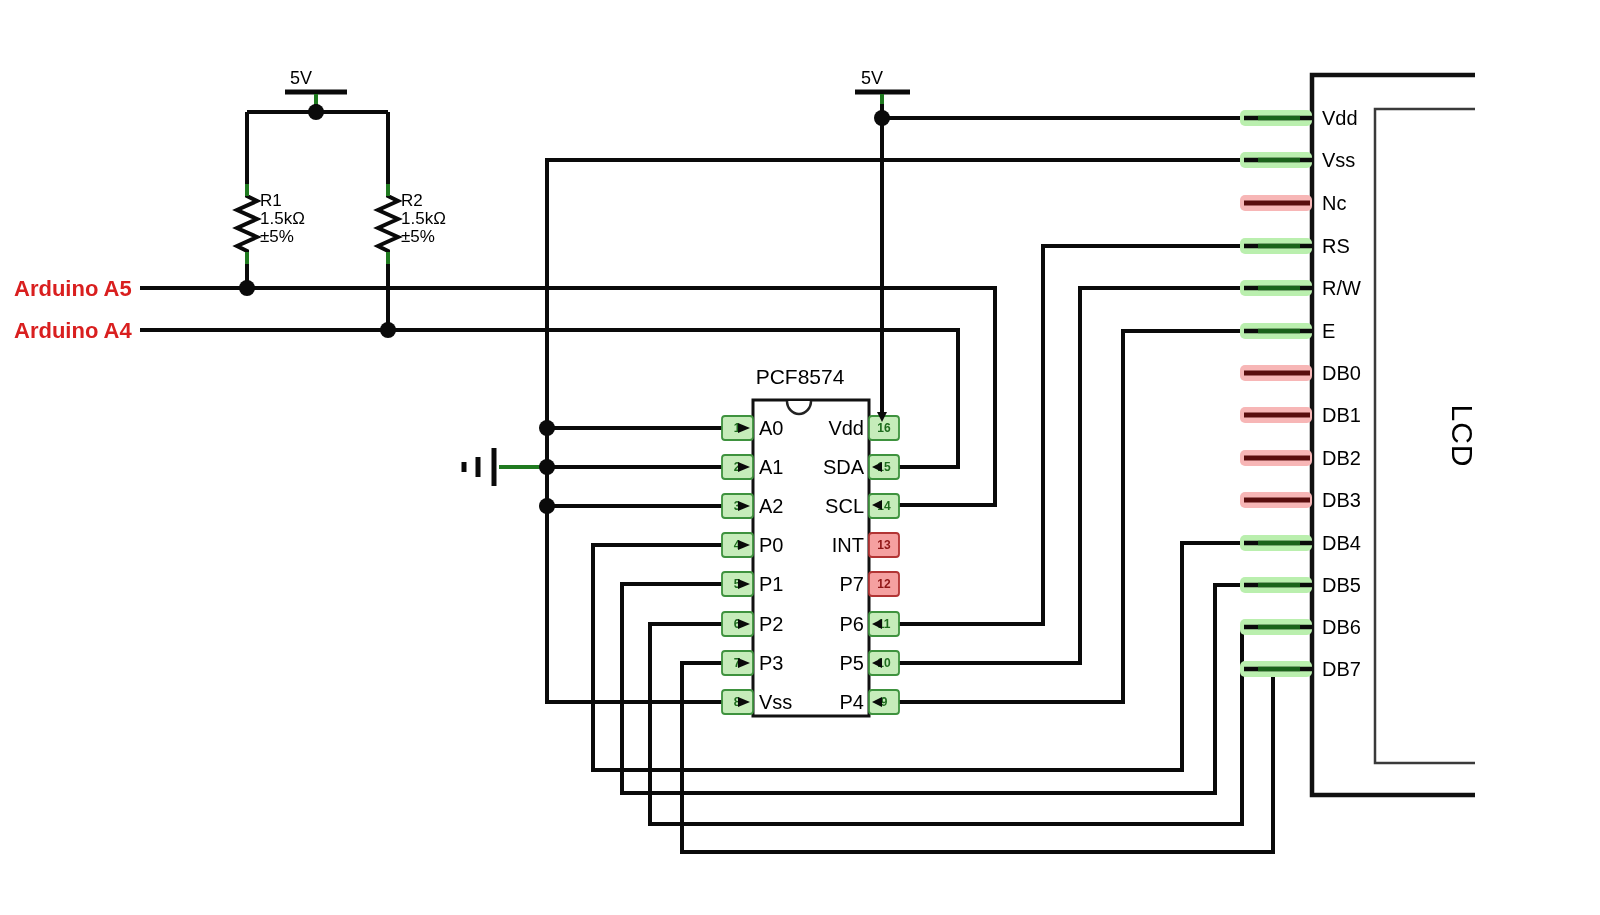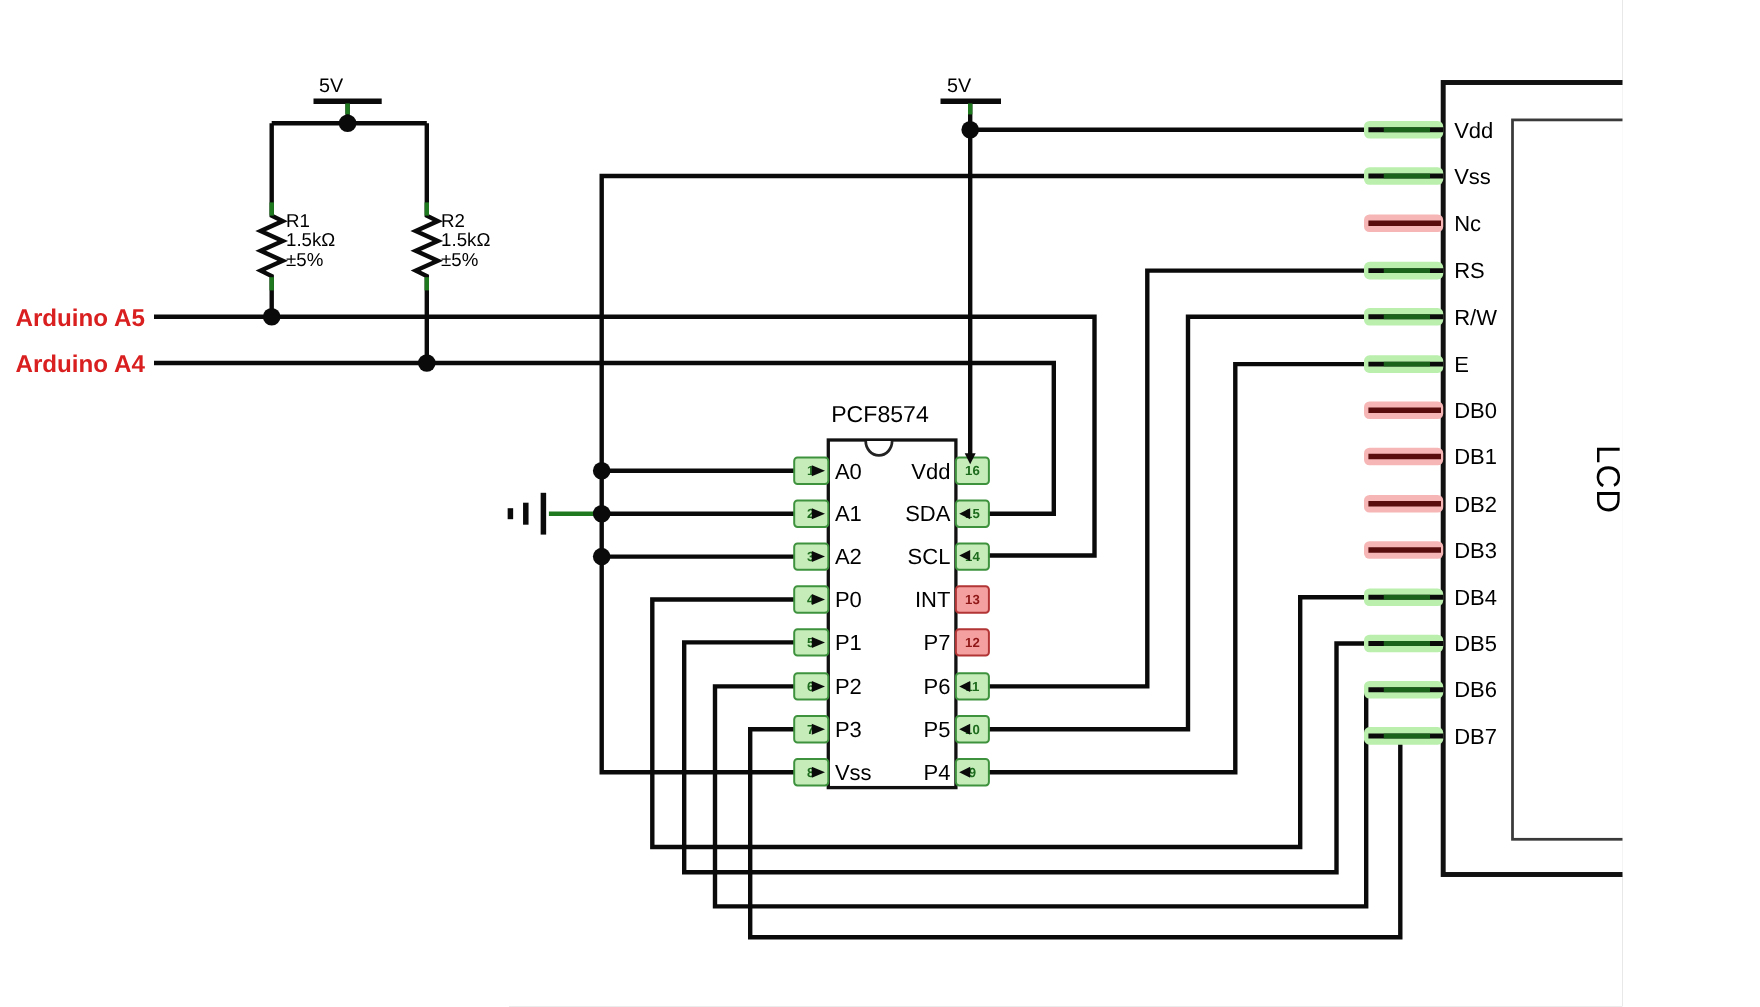--- a/index.html
+++ b/index.html
@@ -1,16 +1,16 @@
 <!DOCTYPE html>
 <html style="--wire: #0a0a0a; --junction: #0a0a0a; --net-label-red: #d91f1f; --terminal-green: #1f7a1f; --pin-connected-fill: #c6ecba; --pin-connected-border: #3e923e; --pin-connected-number: #1d6b1d; --pin-unconnected-fill: #f5a0a0; --pin-unconnected-border: #b23434; --pin-unconnected-number: #8f1717; --lcd-glow-green: #baefae; --lcd-glow-red: #f7b6b6; --lcd-stub-dead: #5a0d0d; --component-border: #111111;"><head>
 <meta charset="utf-8">
 <style>
   html,body{margin:0;padding:0;background:#ffffff;}
-  .stage{width:1475px;height:915px;position:relative;background:#a3a3a3;overflow:hidden;}
+  .stage{width:1475px;height:915px;position:relative;background:#d946ef;overflow:hidden;}
   svg text{font-family:"Liberation Sans","DejaVu Sans",sans-serif;}
   .wire{stroke:var(--wire);stroke-width:4;fill:none;stroke-linejoin:miter;}
   .bar{stroke:var(--wire);stroke-width:5;fill:none;}
   .dot{fill:var(--junction);}
   .gtick{stroke:var(--terminal-green);stroke-width:4;fill:none;}
   .body{fill:#ffffff;stroke:var(--component-border);stroke-width:3;}
   .lcdbox{fill:#ffffff;stroke:var(--component-border);stroke-width:4.5;}
   .screen{fill:#ffffff;stroke:#3a3a3a;stroke-width:2.5;}
   .pinbox-g{fill:var(--pin-connected-fill);stroke:var(--pin-connected-border);stroke-width:1.8;}
   .pinbox-r{fill:var(--pin-unconnected-fill);stroke:var(--pin-unconnected-border);stroke-width:1.8;}

